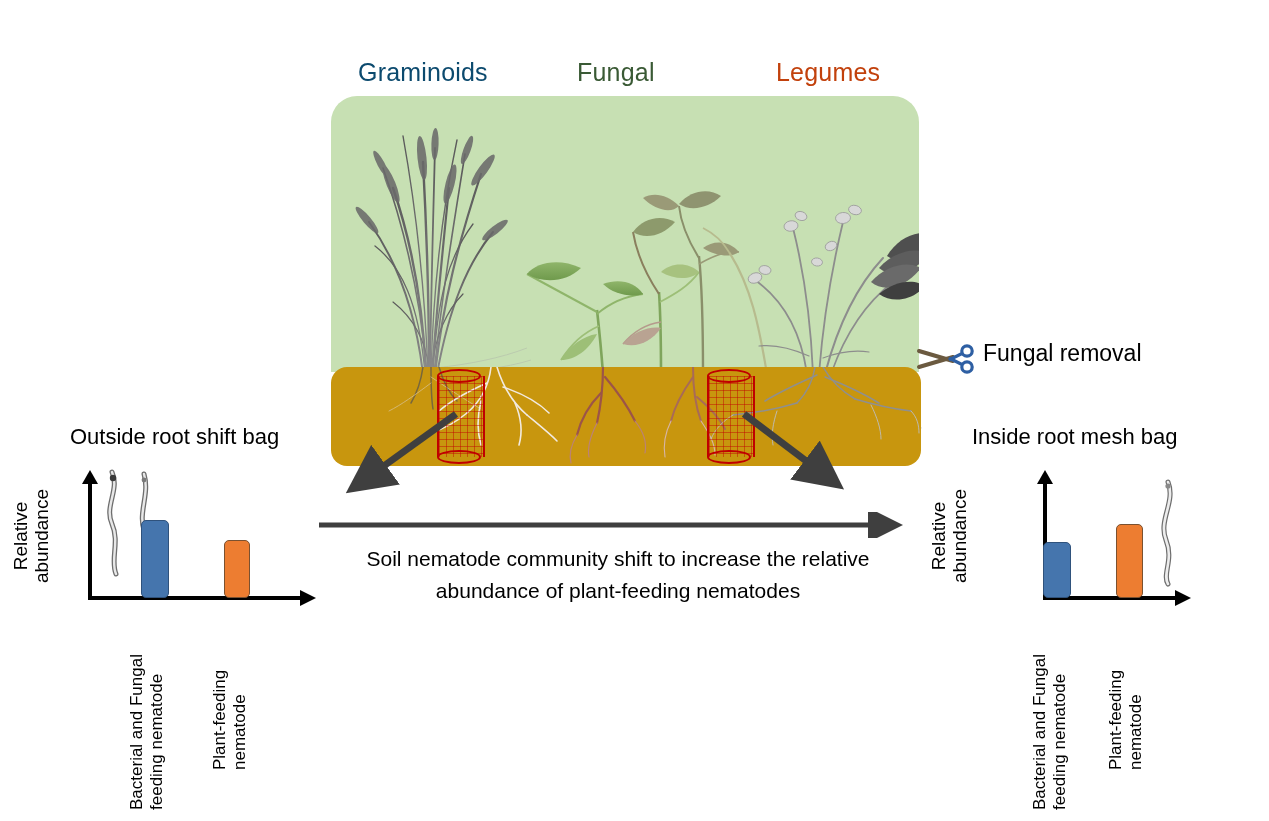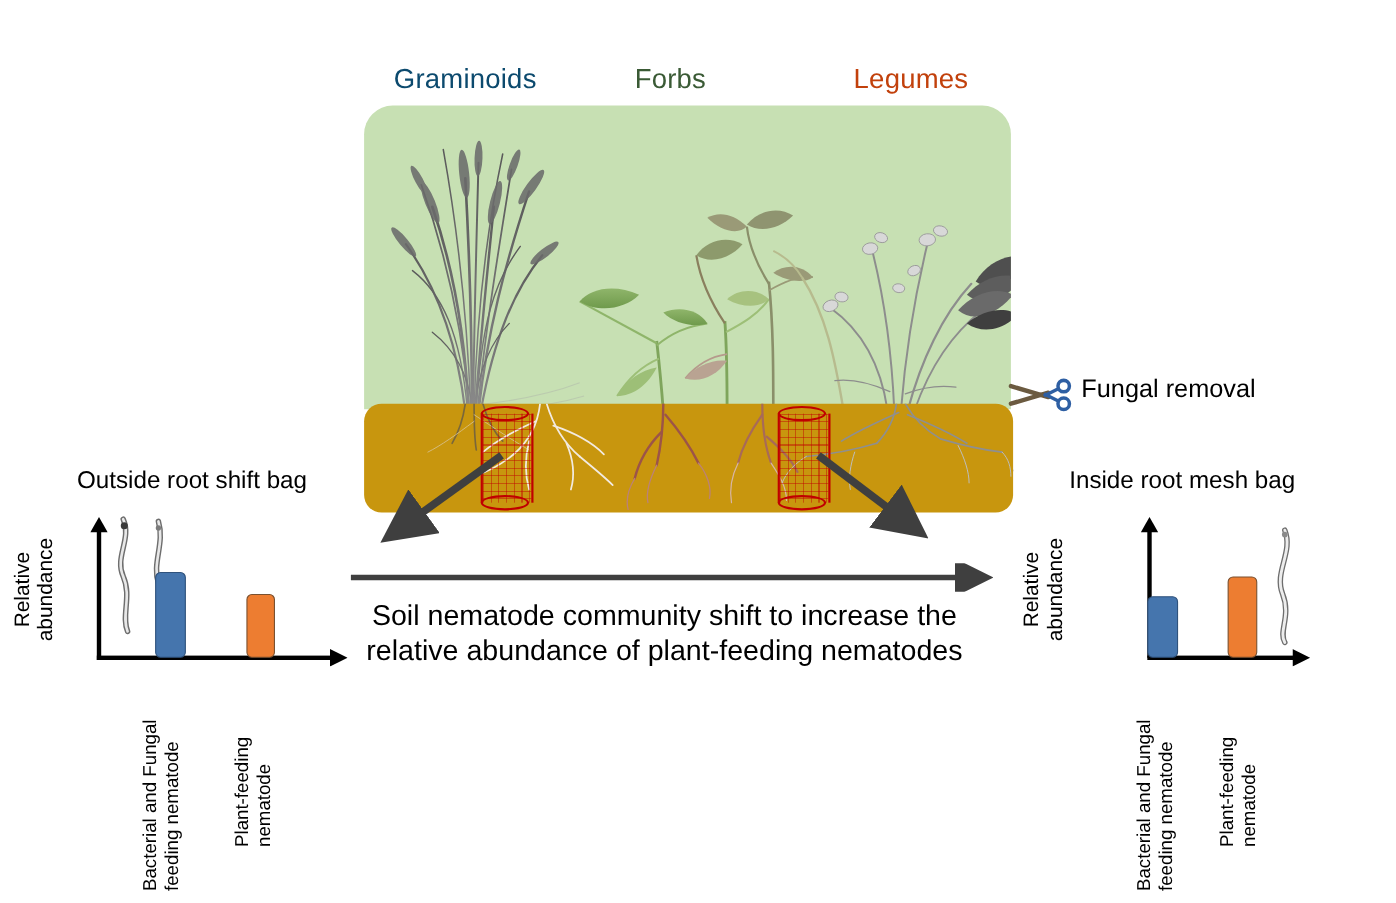--- a/index.html
+++ b/index.html
@@ -34,30 +34,30 @@
   .bar{position:absolute;border-radius:5px;box-sizing:border-box;}
   .bar.blue{background:#4575ad;border:1px solid #2f527c;}
   .bar.orange{background:#ed7d31;border:1px solid #7a5130;}
   .ylab{position:absolute;transform-origin:left top;transform:rotate(-90deg);
         font-size:19px;line-height:21px;white-space:nowrap;text-align:center;}
   .xlab{position:absolute;transform-origin:left top;transform:rotate(-90deg);
         font-size:17px;line-height:20px;white-space:nowrap;}
   .panel-title{position:absolute;font-size:22px;white-space:nowrap;}
 
   
-  #center-caption{position:absolute;left:304px;top:543px;width:600px;
-      text-align:center;font-size:26px;line-height:32px;}
+  #center-caption{position:absolute;left:318px;top:543px;width:600px;
+      text-align:center;font-size:21px;line-height:32px;}
 
   .plant-removal-label{position:absolute;font-size:23px;white-space:nowrap;}
 </style>
 </head>
 <body>
 
 <div class="abs cat-label" style="left:358px;top:58px;color:#0c4a6e;">Graminoids</div>
-<div class="abs cat-label" style="left:577px;top:58px;color:#3a5a35;">Forbs</div>
+<div class="abs cat-label" style="left:577px;top:58px;color:#3a5a35;">Fungal</div>
 <div class="abs cat-label" style="left:776px;top:58px;color:#c2410c;">Legumes</div>
 
 <div class="abs" id="green-panel"></div>
 
 <svg class="abs" style="left:331px;top:96px;" width="600" height="380" viewBox="0 0 600 380">
   <defs>
     <linearGradient id="gGrass" x1="0" y1="0" x2="0" y2="1">
       <stop offset="0%" stop-color="#5a5a5a"></stop>
         <stop offset="100%" stop-color="#8a8a8a"></stop>
     </linearGradient>

